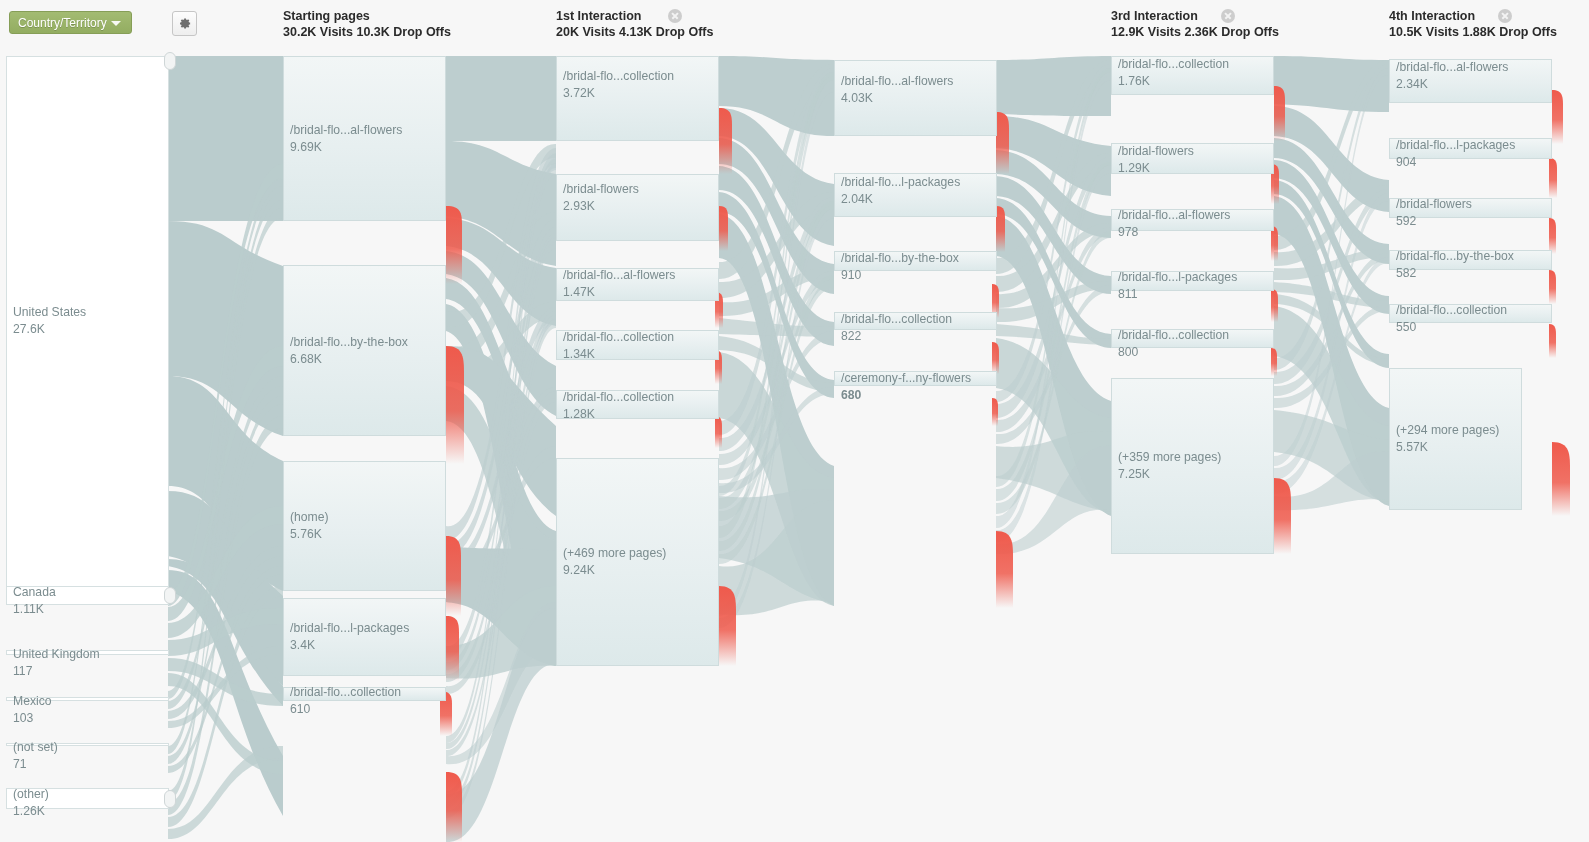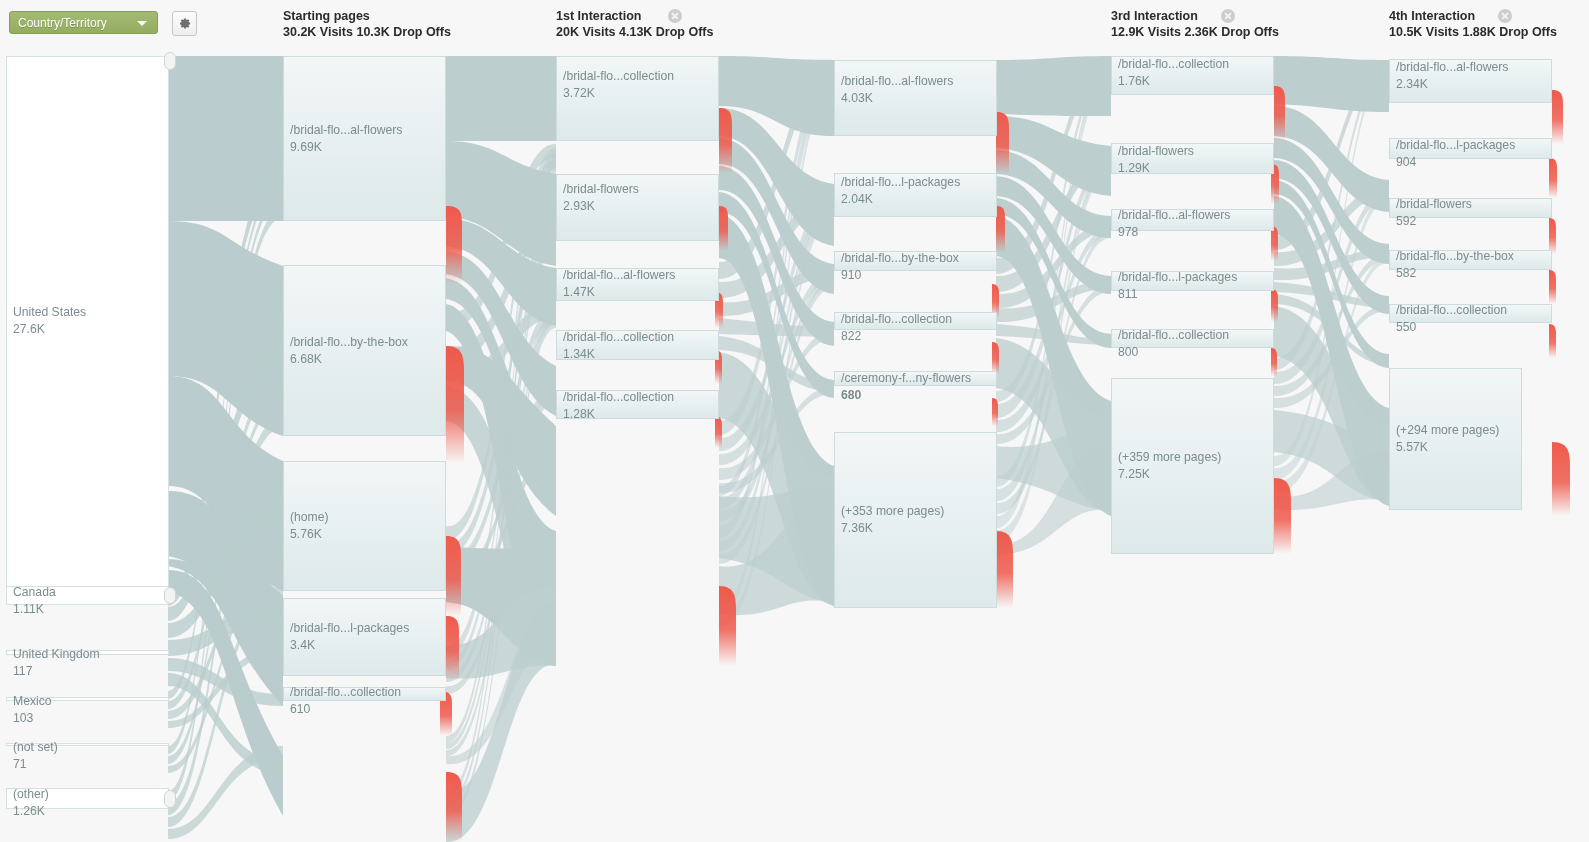--- a/index.html
+++ b/index.html
@@ -7,21 +7,21 @@
     width:1589px;height:842px;overflow:hidden;
     background:#f7f7f7;
     font-family:"Liberation Sans",sans-serif;
     -webkit-font-smoothing:antialiased;
   }
   #app{position:relative;width:1589px;height:842px;}
 
   
   .toolbar{position:absolute;left:0;top:0;width:1589px;height:46px;background:#f7f7f7;}
   .dim-select{
-    position:absolute;left:9px;top:11px;width:149px;height:23px;
+    position:absolute;left:9px;top:11px;width:123px;height:23px;
     background:linear-gradient(#a3bb72,#93ad61);
     border:1px solid #869e57;border-radius:3px;
     color:#ffffff;font-size:12px;line-height:23px;
     padding:0 0 0 8px;box-sizing:border-box;
     text-shadow:0 1px 0 rgba(0,0,0,.18);
     cursor:pointer;user-select:none;
   }
   .dim-select .caret{
     position:absolute;right:10px;top:9px;width:0;height:0;
     border-left:5px solid transparent;border-right:5px solid transparent;
@@ -429,20 +429,25 @@
     <div class="node" style="left:556px;top:284px;width:163px;height:30px;">
       <div class="box"></div>
       <div class="lbl" style="top:-1px;">/bridal-flo...collection</div>
       <div class="val" style="top:16px;">1.34K</div>
     </div>
     <div class="node" style="left:556px;top:344px;width:163px;height:29px;">
       <div class="box"></div>
       <div class="lbl" style="top:-1px;">/bridal-flo...collection</div>
       <div class="val" style="top:16px;">1.28K</div>
     </div>
+    <div class="node mid" style="left:556px;top:412px;width:163px;height:208px;">
+      <div class="box"></div>
+      <div class="lbl">(+469 more pages)</div>
+      <div class="val">9.24K</div>
+    </div>
 
     <div class="node" style="left:834px;top:14px;width:163px;height:76px;">
       <div class="box"></div>
       <div class="lbl" style="top:13px;">/bridal-flo...al-flowers</div>
       <div class="val" style="top:30px;">4.03K</div>
     </div>
     <div class="node" style="left:834px;top:127px;width:163px;height:44px;">
       <div class="box"></div>
       <div class="lbl" style="top:1px;">/bridal-flo...l-packages</div>
       <div class="val" style="top:18px;">2.04K</div>
@@ -455,25 +460,20 @@
     <div class="node" style="left:834px;top:266px;width:163px;height:18px;">
       <div class="box"></div>
       <div class="lbl" style="top:-1px;">/bridal-flo...collection</div>
       <div class="val" style="top:16px;">822</div>
     </div>
     <div class="node" style="left:834px;top:325px;width:163px;height:15px;">
       <div class="box"></div>
       <div class="lbl" style="top:-1px;">/ceremony-f...ny-flowers</div>
       <div class="val" style="top:16px;font-weight:bold;">680</div>
     </div>
-    <div class="node mid" style="left:834px;top:386px;width:163px;height:176px;">
-      <div class="box"></div>
-      <div class="lbl">(+353 more pages)</div>
-      <div class="val">7.36K</div>
-    </div>
 
     <div class="node" style="left:1111px;top:10px;width:163px;height:39px;">
       <div class="box"></div>
       <div class="lbl" style="top:0px;">/bridal-flo...collection</div>
       <div class="val" style="top:17px;">1.76K</div>
     </div>
     <div class="node" style="left:1111px;top:97px;width:163px;height:31px;">
       <div class="box"></div>
       <div class="lbl" style="top:0px;">/bridal-flowers</div>
       <div class="val" style="top:17px;">1.29K</div>

